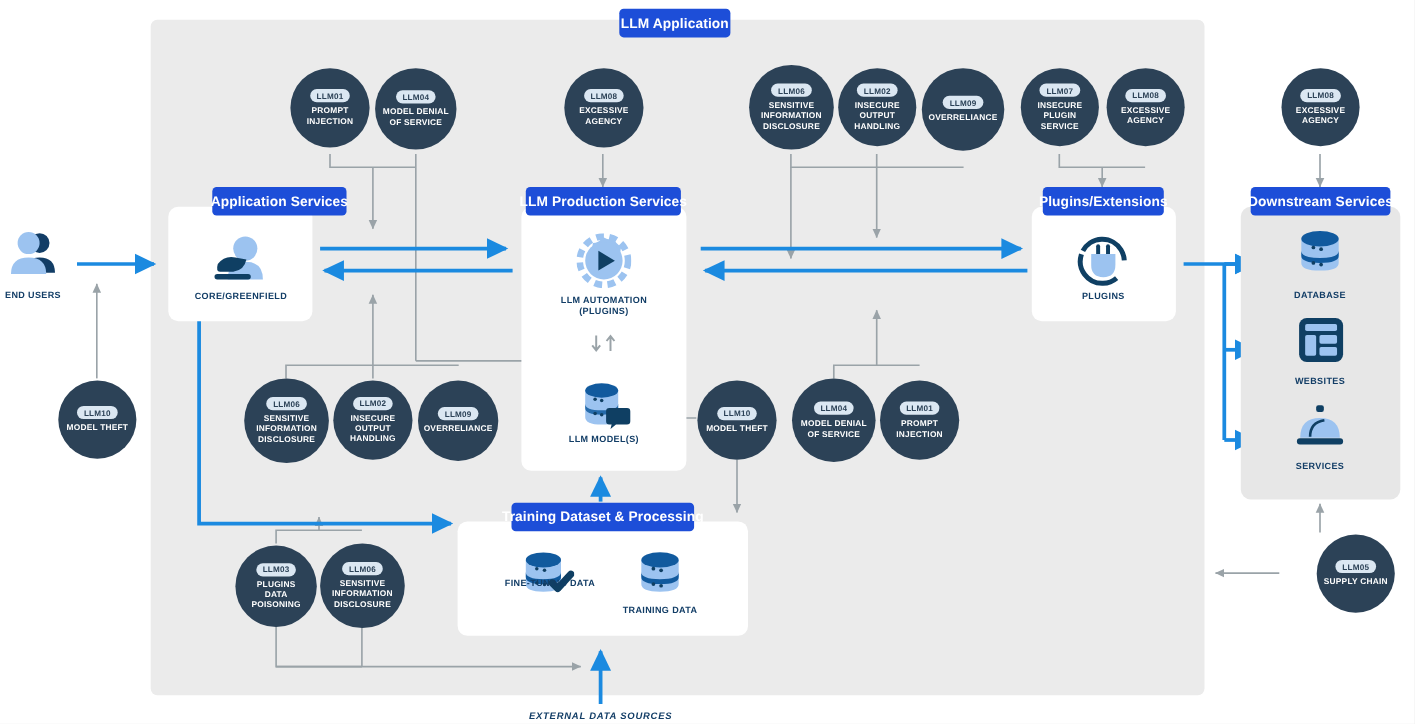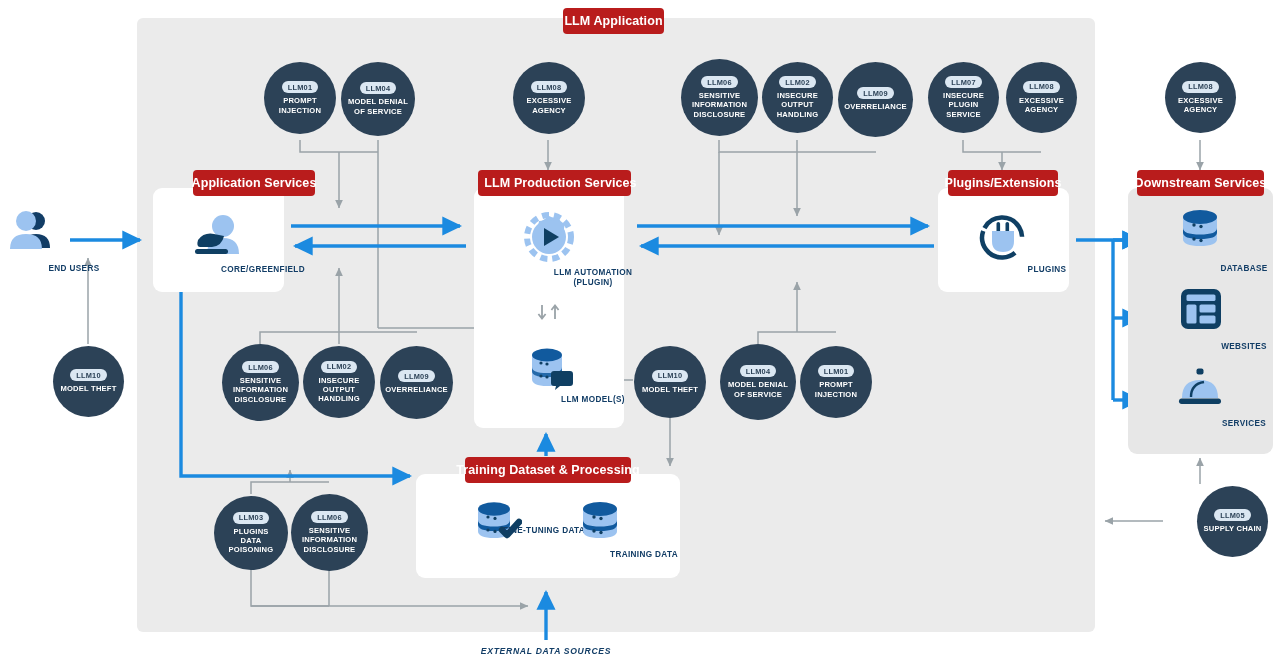--- a/index.html
+++ b/index.html
@@ -13,38 +13,37 @@
   .svgwrap{position:absolute;inset:0;width:1286px;height:658px;}
 
   
   .app-container{
     position:absolute;left:137px;top:18px;width:958px;height:614px;
     background:#ebebeb;border-radius:6px;
   }
 
   
   .pill{
-    position:absolute;background:#b91c1c;color:#ffffff;
+    position:absolute;background:#1d4ed8;color:#ffffff;
     font-size:12.5px;font-weight:bold;letter-spacing:.1px;
     border-radius:4px;display:flex;align-items:center;justify-content:center;
     white-space:nowrap;z-index:6;
   }
 
   
   .panel{
     position:absolute;background:#ffffff;border-radius:9px;z-index:3;
   }
   .panel.gray{background:#e7e7e7;}
 
   
   .node-label{
     position:absolute;text-align:center;color:#123d66;
     font-size:8.2px;font-weight:bold;letter-spacing:.35px;line-height:1.25;
     z-index:5;
-    padding-left:44px;
   }
   .icon-box{position:absolute;z-index:5;}
 
   
   .risk{
     position:absolute;border-radius:50%;background:#2c4257;
     display:flex;flex-direction:column;align-items:center;justify-content:center;
     z-index:7;box-sizing:border-box;
   }
   .risk .badge{
@@ -148,21 +147,21 @@
       <path d="M546,456 L546,434" marker-end="url(#ba)"></path>
 
       <path d="M546,640 L546,592" marker-end="url(#ba)"></path>
     </g>
   </svg>
 
   <div class="pill" style="left:563px;top:8px;width:101px;height:26px;">LLM Application</div>
 
   <div class="pill" style="left:157px;top:170px;width:122px;height:26px;margin-left:36px;">Application Services</div>
 
-  <div class="pill" style="left:478px;top:170px;width:141px;height:26px;padding-left:12px;">LLM Production Services</div>
+  <div class="pill" style="left:478px;top:170px;width:141px;height:26px;">LLM Production Services</div>
 
   <div class="pill" style="left:948px;top:170px;width:110px;height:26px;">Plugins/Extensions</div>
 
   <div class="pill" style="left:1137px;top:170px;width:127px;height:26px;">Downstream Services</div>
 
   <div class="pill" style="left:465px;top:457px;width:166px;height:26px;">Training Dataset &amp; Processing</div>
 
   <div class="panel" style="left:153px;top:188px;width:131px;height:104px;"></div>
 
   <div class="panel" style="left:474px;top:188px;width:150px;height:240px;"></div>
@@ -196,21 +195,21 @@
   <div class="icon-box" style="left:524px;top:212px;width:50px;height:50px;">
     <svg viewBox="0 0 50 50" width="50" height="50">
       <path d="M25 2 q5 3 9 1 q2 5 7 7 q-2 5 0 9 q-5 4 -5 9 q-5 0 -9 5 q-5-3 -10-1 q-2-5 -7-7 q2-5 0-9 q5-4 5-9 q5 0 9-5 z" fill="#9cc3f0" transform="translate(0,2) scale(1.0)"></path>
       <circle cx="25" cy="25" r="17" fill="#9cc3f0"></circle>
       <circle cx="25" cy="25" r="22" fill="none" stroke="#9cc3f0" stroke-width="6" stroke-dasharray="7 5"></circle>
       <path d="M20 16 L35 25 L20 34 z" fill="#0f3f63"></path>
     </svg>
   </div>
   <div class="node-label" style="left:484px;top:268px;width:130px;">
     <div>LLM AUTOMATION</div>
-    <div>(PLUGIN)</div>
+    <div>(PLUGINS)</div>
   </div>
 
   <div class="arrows-glyph" style="left:536px;top:303px;">
     <svg viewBox="0 0 28 18" width="28" height="18">
       <path d="M6 2 L6 15 M2.4 11 L6 15.5 L9.6 11" stroke="#9aa3a8" stroke-width="1.8" fill="none"></path>
       <path d="M19 16 L19 3 M15.4 7 L19 2.5 L22.6 7" stroke="#9aa3a8" stroke-width="1.8" fill="none"></path>
     </svg>
   </div>
 
   <div class="icon-box" style="left:524px;top:345px;width:50px;height:45px;">

